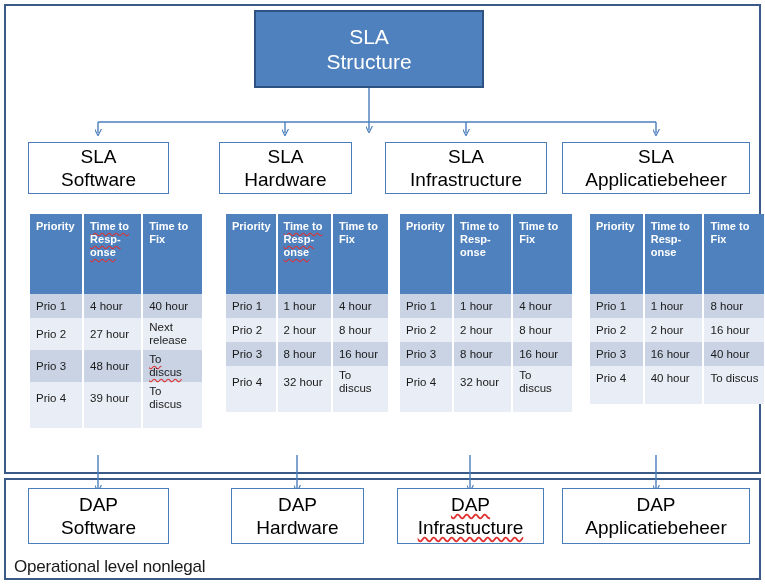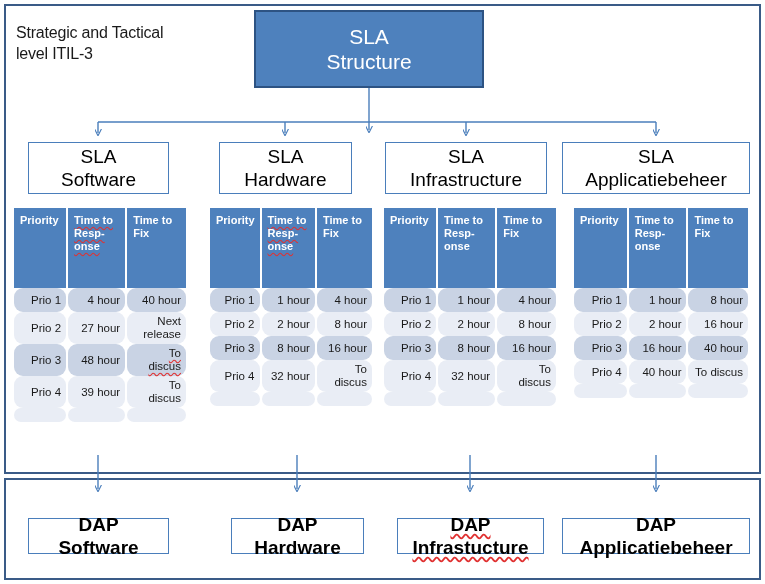--- a/index.html
+++ b/index.html
@@ -92,40 +92,41 @@
     color: #000000;
     font-size: 19px;
     line-height: 23px;
   }
   .sla-box { top: 142px; height: 52px; }
   #sla-box-0 { left: 28px;  width: 141px; }
   #sla-box-1 { left: 219px; width: 133px; }
   #sla-box-2 { left: 385px; width: 162px; }
   #sla-box-3 { left: 562px; width: 188px; }
 
-  .dap-box { top: 518px; height: 36px; font-weight: bold; }
+  .dap-box { top: 488px; height: 56px; }
   #dap-box-0 { left: 28px;  width: 141px; }
   #dap-box-1 { left: 231px; width: 133px; }
   #dap-box-2 { left: 397px; width: 147px; }
   #dap-box-3 { left: 562px; width: 188px; }
 
   .spell-error {
     text-decoration: underline wavy #e03131;
     text-decoration-skip-ink: none;
     text-underline-offset: 2px;
   }
 
   
   .sla-table {
     position: absolute;
-    top: 208px;
+    top: 214px;
     border-collapse: separate;
     border-spacing: 2px 0;
     font-size: 11px;
     background: transparent;
+    margin-left: 16px;
   }
   #sla-table-0 { left: 12px; width: 176px; }
   #sla-table-1 { left: 208px; width: 166px; }
   #sla-table-2 { left: 382px; width: 176px; }
   #sla-table-3 { left: 572px; width: 178px; }
 
   .sla-table th {
     background: #4e81bd;
     color: #ffffff;
     font-weight: bold;
@@ -133,50 +134,48 @@
     text-align: left;
     vertical-align: top;
     padding: 6px 5px 0 6px;
     height: 80px;
     line-height: 13px;
     white-space: pre-line;
   }
   .sla-table td {
     color: #1a1a1a;
     font-size: 11.5px;
-    text-align: right;
+    text-align: left;
     vertical-align: middle;
     padding: 3px 5px 3px 6px;
     height: 24px;
     line-height: 13px;
     white-space: pre-line;
-    border-radius: 9px;
   }
   .sla-table tr.row-odd td  { background: #c9d3e4; }
   .sla-table tr.row-even td { background: #e9edf5; }
   .sla-table tr.row-filler td {
     background: #e9edf5;
     height: 14px;
     padding: 0;
   }
   .sla-table col.c0 { width: 31%; }
   .sla-table col.c1 { width: 34%; }
   .sla-table col.c2 { width: 35%; }
 </style>
 </head>
 <body>
 
 <div id="diagram">
 
   <div class="panel" id="panel-top"></div>
   <div class="panel" id="panel-bottom"></div>
 
-  <div class="section-label" id="label-strategic">Strategic and Tactical
-level ITIL-3</div>
-
+
+  <div class="section-label" id="label-operational">Operational level nonlegal</div>
 
   <svg id="connectors" viewBox="0 0 765 584" width="765" height="584">
     <defs>
       <marker id="arrow" viewBox="0 0 10 10" refX="6" refY="5" markerWidth="5" markerHeight="5" orient="auto-start-reverse">
         <path d="M 0 0 L 10 5 L 0 10" fill="none" stroke="#4a7ebb" stroke-width="1.6"></path>
       </marker>
     </defs>
     <g stroke="#4a7ebb" stroke-width="1.4" fill="none">
 
       <line x1="369" y1="88" x2="369" y2="121"></line>

